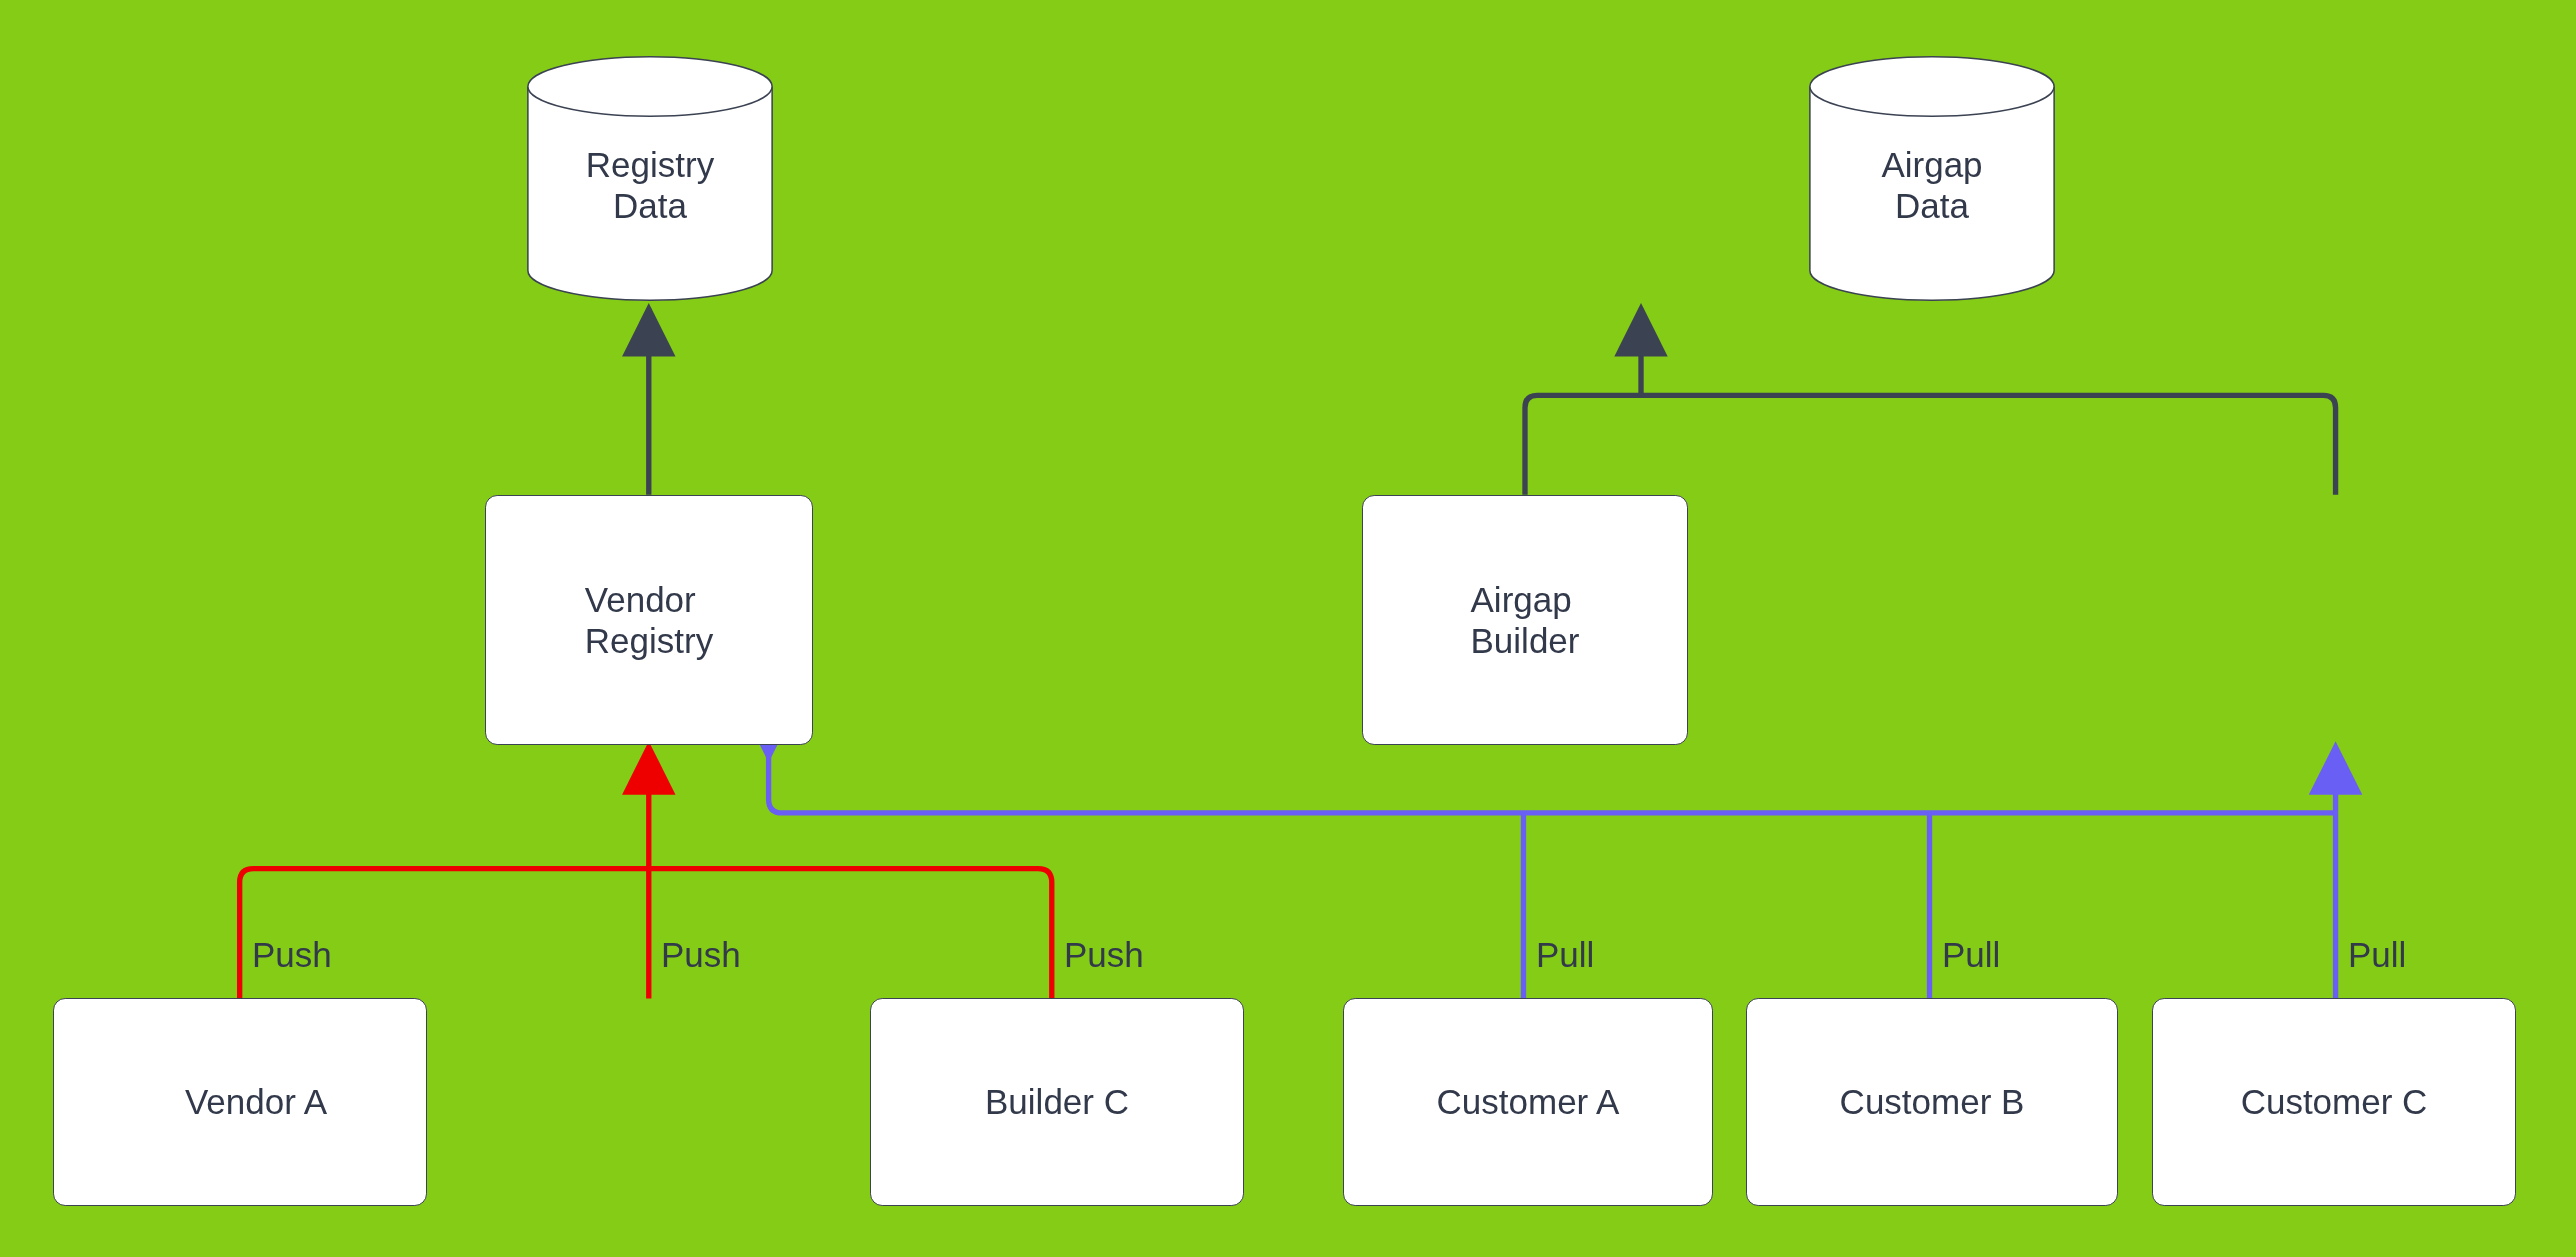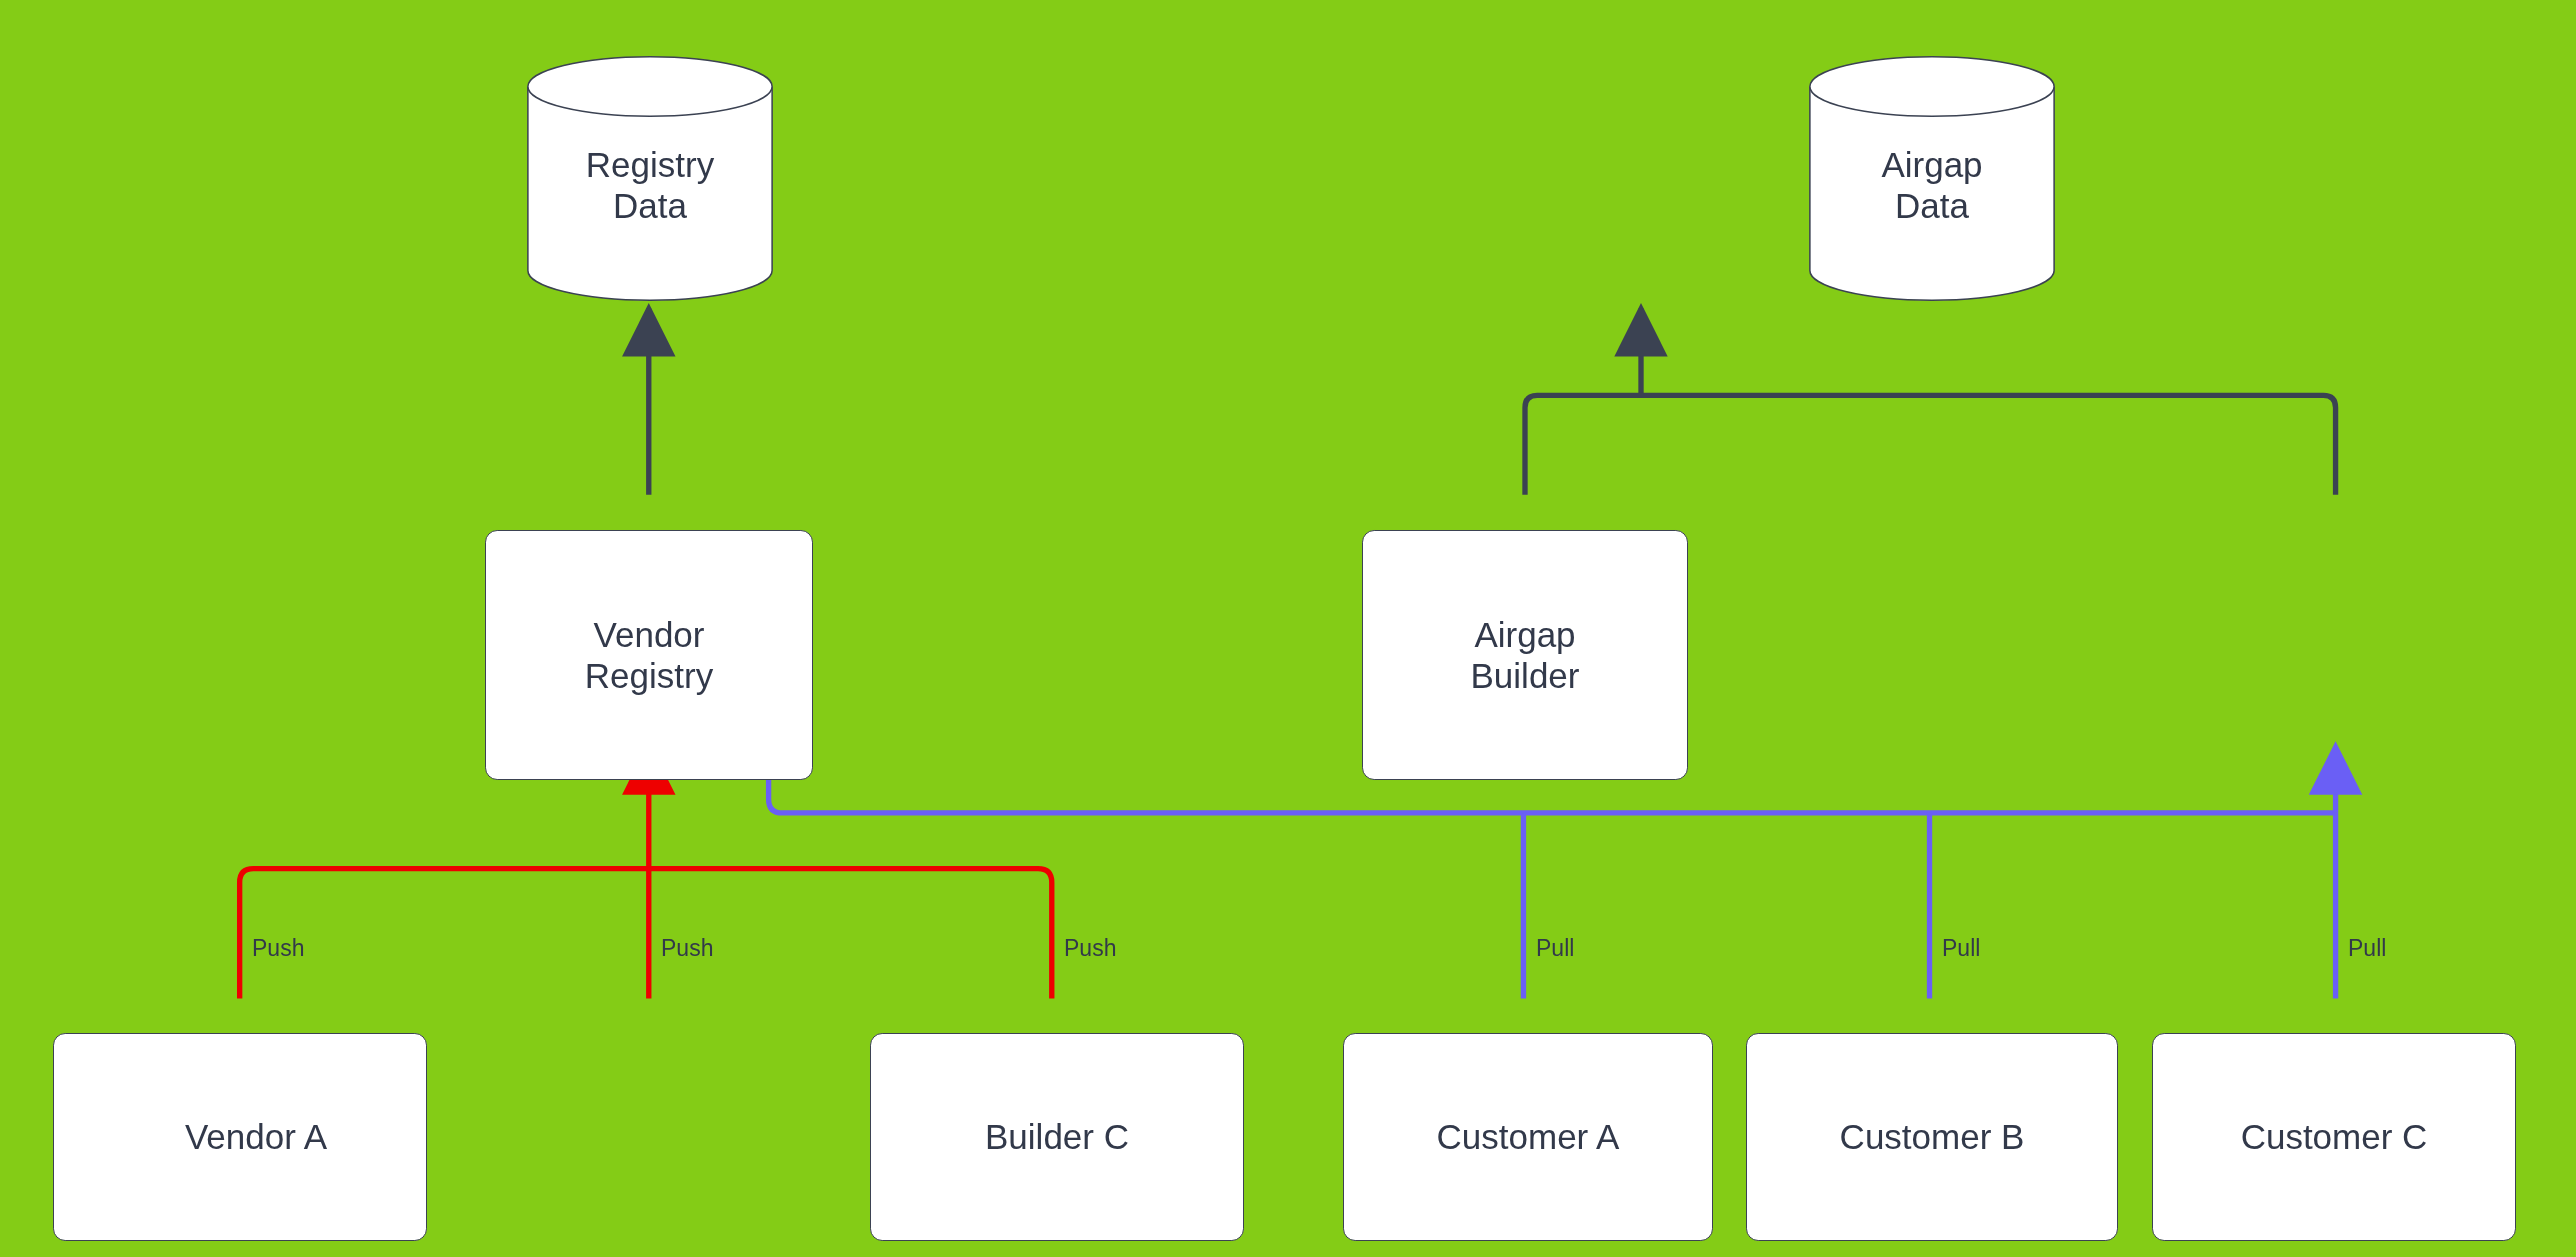--- a/index.html
+++ b/index.html
@@ -26,26 +26,24 @@
   }
   .node {
     position: absolute;
     box-sizing: border-box;
     background: #ffffff;
     border: 1.5px solid #3b4252;
     border-radius: 12.2px;
     display: flex;
     align-items: center;
     justify-content: center;
-    text-align: center;
     color: #32394a;
     font-size: 35px;
     line-height: 1.18;
     z-index: 3;
-    margin-top: 35px;
   }
   .node .label {
     white-space: pre-line;
   }
   .db {
     position: absolute;
     z-index: 3;
   }
   .db svg {
     display: block;
@@ -63,21 +61,21 @@
     color: #32394a;
     font-size: 35px;
     line-height: 1.18;
     white-space: pre-line;
     padding-top: 13.7px;
     box-sizing: border-box;
   }
   .edge-label {
     position: absolute;
     color: #32394a;
-    font-size: 23px;
+    font-size: 35px;
     line-height: 1;
     background: transparent;
     z-index: 4;
     white-space: nowrap;
   }
 </style>
 </head>
 <body>
 
 <div id="canvas">

